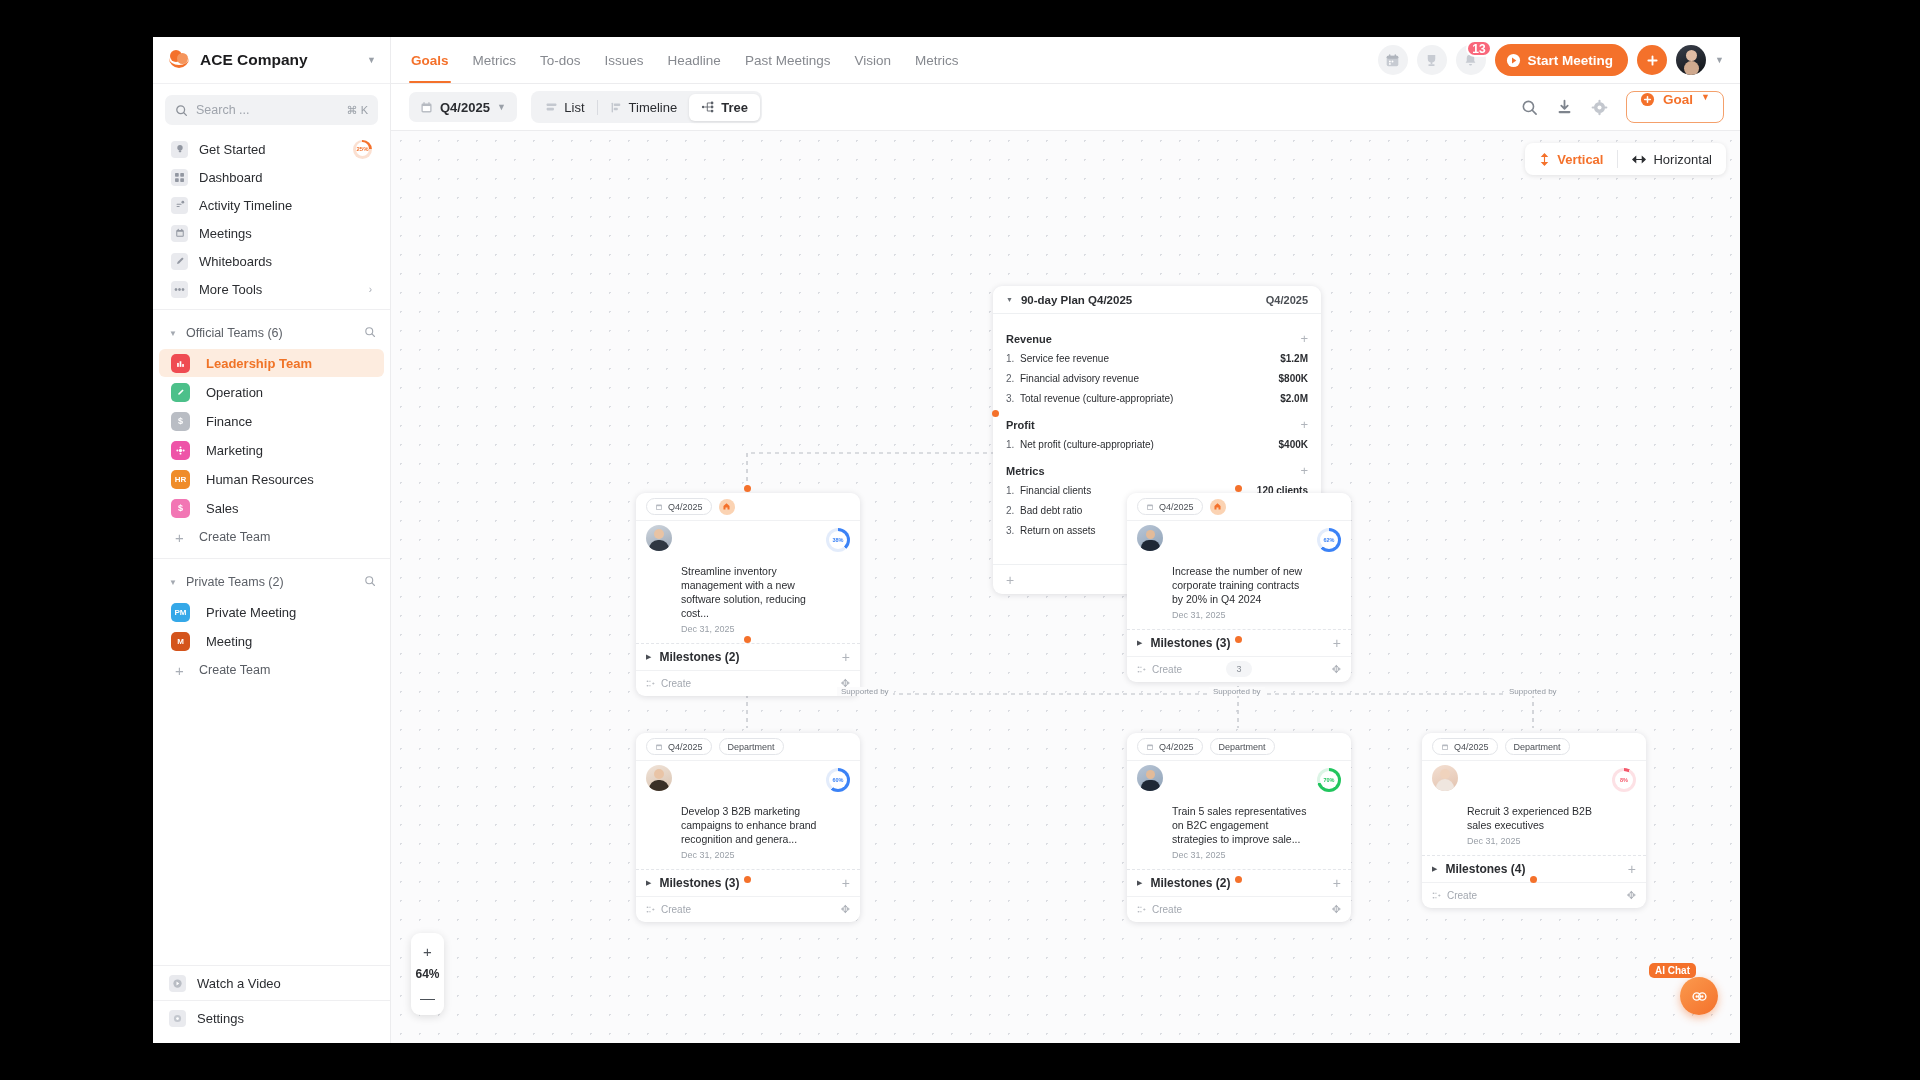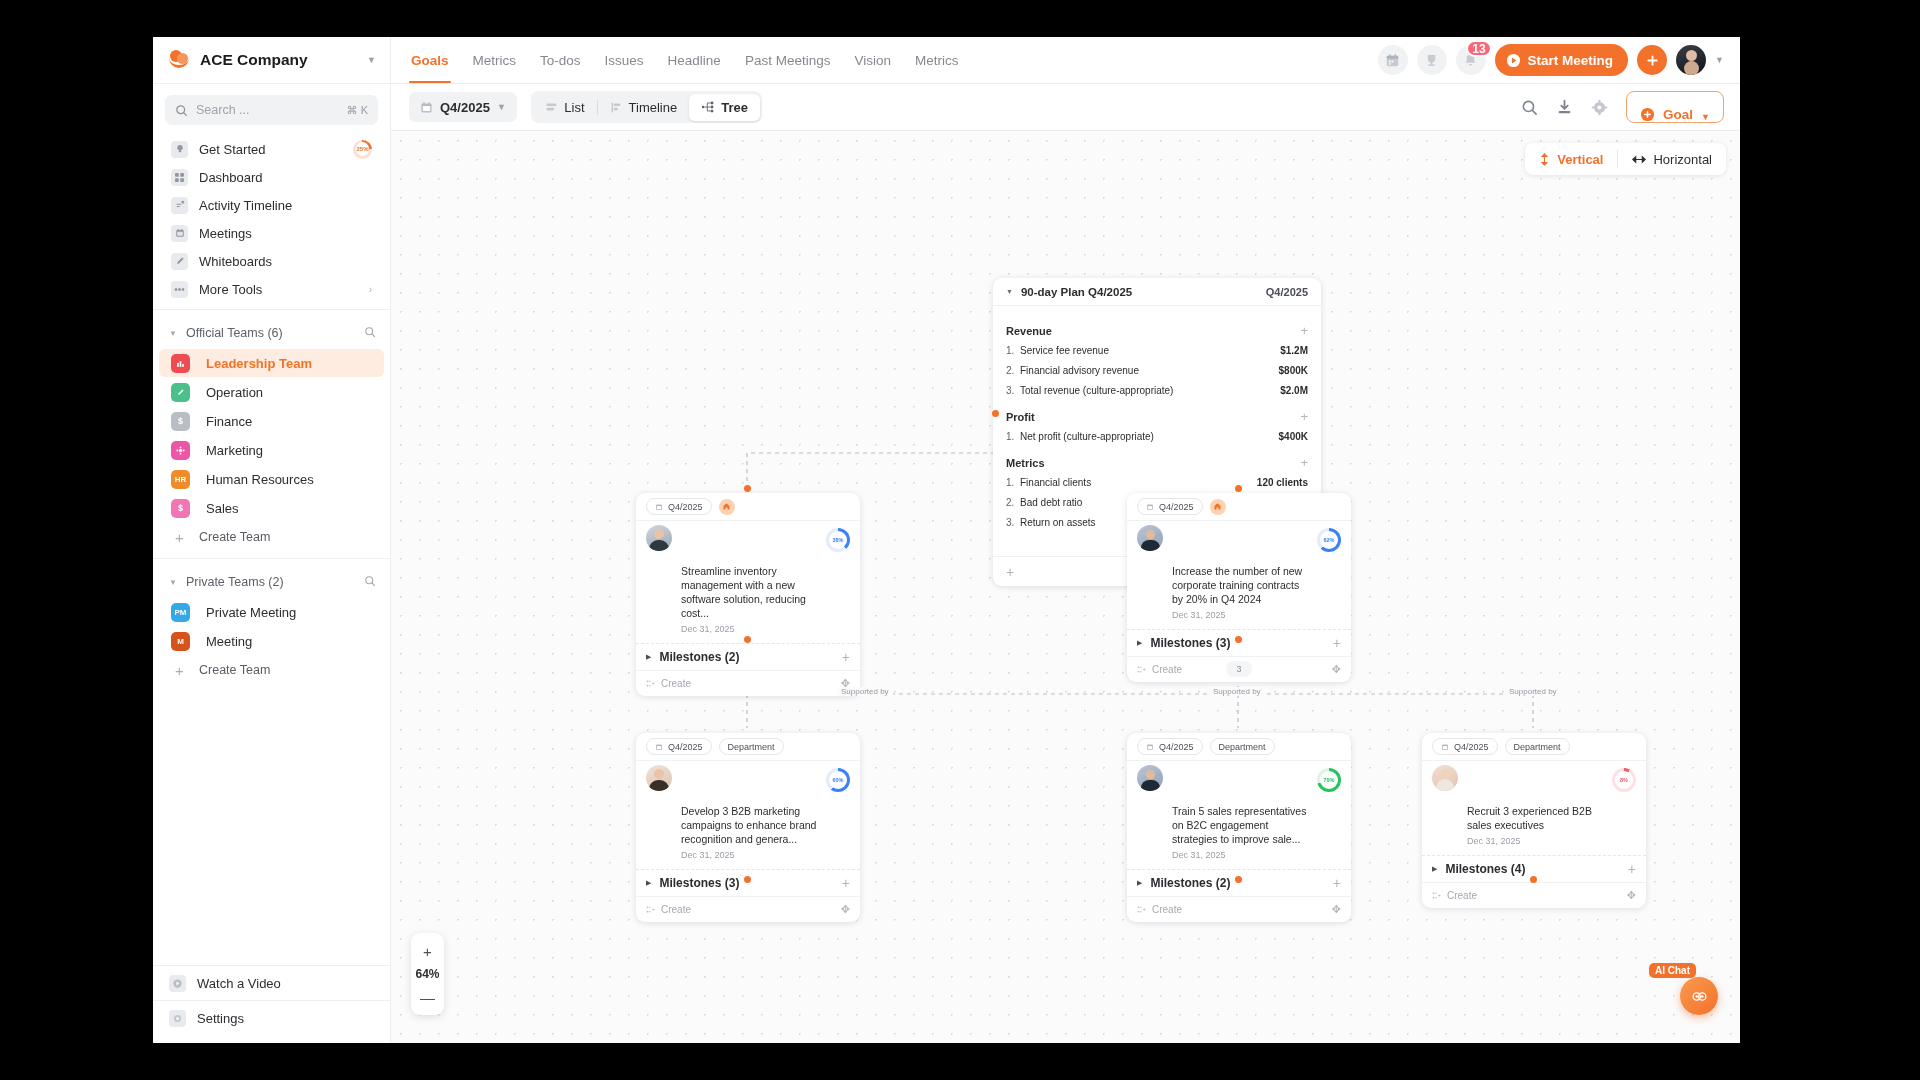--- a/index.html
+++ b/index.html
@@ -164,21 +164,21 @@
   .seg .it {
     height: 27px; display: flex; align-items: center; gap: 6px;
     padding: 0 12px; font-size: 13px; color: #2b2d31; border-radius: 6px; cursor: pointer;
   }
   .seg .it.active { background: #fff; font-weight: 600; box-shadow: 0 1px 3px rgba(0,0,0,.10); }
   .seg .vline { width:1px; height:15px; background:#d9dbe0; }
   .tb-right { margin-left: auto; display: flex; align-items: center; gap: 18px; }
   .tb-ico { color: #9298a1; cursor: pointer; display:flex; }
   .goal-btn {
     height: 32px; border: 1.5px solid #f4a06b; border-radius: 8px;
-    display: flex; align-items: flex-end; gap: 8px; padding: 0 13px;
+    display: flex; align-items: flex-start; gap: 8px; padding: 0 13px;
     color: #f4712b; font-size: 13.5px; font-weight: bold; background:#fff; cursor: pointer;
   }
 
   
   .canvas {
     flex: 1; position: relative; overflow: hidden;
     background-color: #fbfbfc;
     background-image: radial-gradient(#dadce1 1px, transparent 1px);
     background-size: 19px 19px;
     text-decoration: underline;
@@ -213,21 +213,21 @@
     width: 38px; height: 38px; border-radius: 50%;
     background: linear-gradient(140deg,#fb9a4e,#f4712b);
     display:flex;align-items:center;justify-content:center;color:#fff;
     box-shadow: 0 3px 9px rgba(244,113,43,.45); cursor:pointer;
   }
 
   
   .node { position: absolute; background:#fff; border-radius: 9px; box-shadow: 0 1px 6px rgba(20,25,40,.13); }
 
   
-  .root { left: 602px; top: 147px; width: 328px; }
+  .root { left: 602px; top: 155px; width: 328px; }
   .root .rhdr {
     height: 28px; display:flex; align-items:center; gap:8px;
     padding: 0 13px; border-bottom: 1px solid #eef0f2;
   }
   .root .rhdr .tw { font-size:7px; color:#6b7076; }
   .root .rhdr .t { font-size: 11.5px; font-weight: bold; color:#2b2d31; flex:1; }
   .root .rhdr .q { font-size: 11px; color:#4b4f55; font-weight:600;}
   .root .rbody { padding: 8px 13px 4px 13px; min-height: 250px;}
   .grp-hdr { display:flex; align-items:center; height:19px; margin-top:7px;}
   .grp-hdr .g { font-size: 11px; font-weight:bold; color:#2b2d31; flex:1;}

